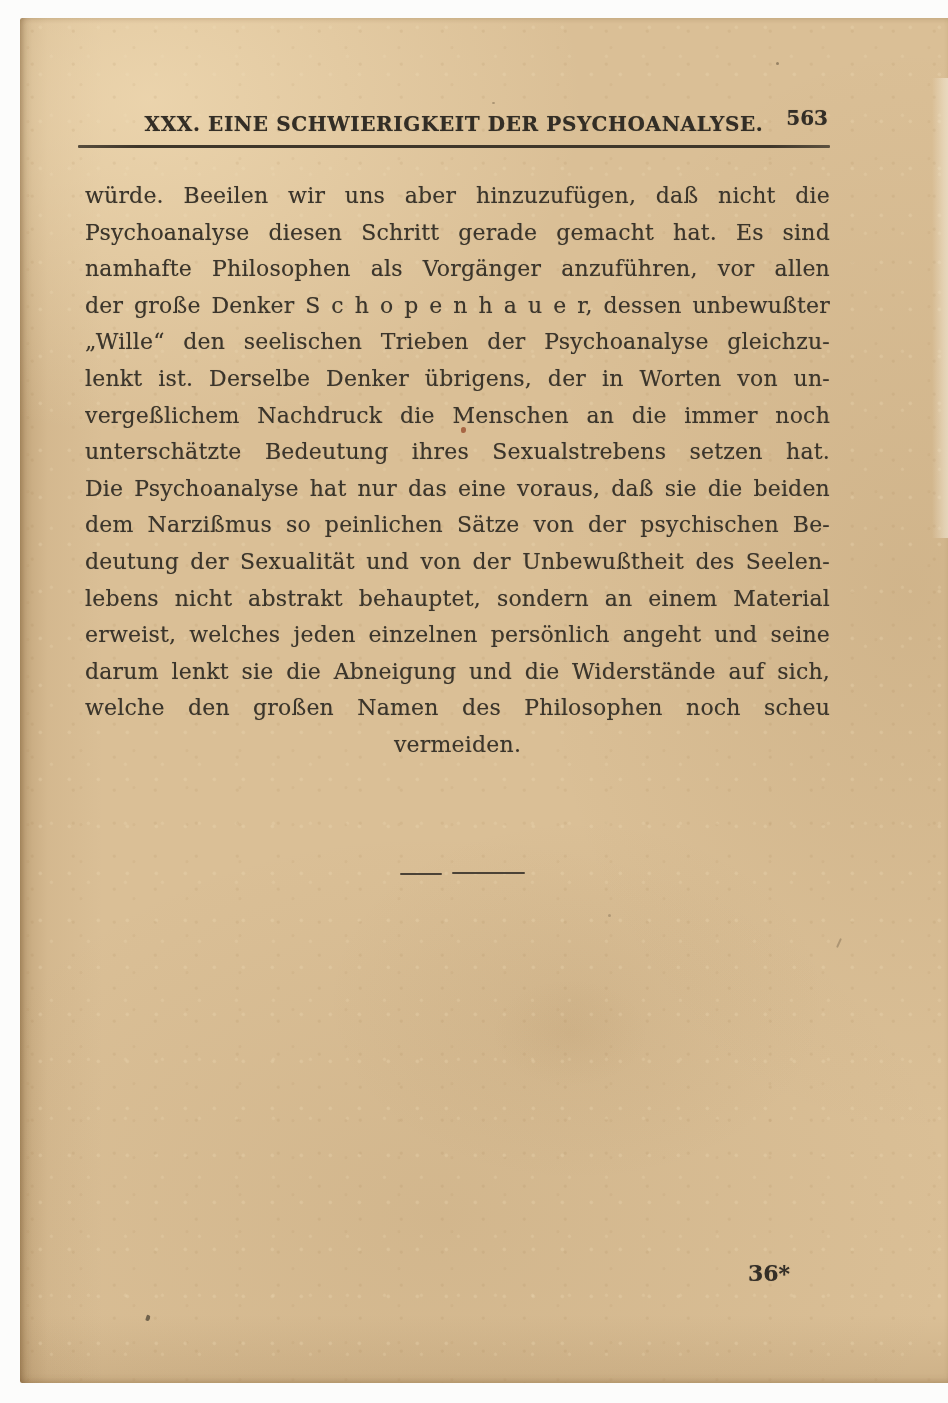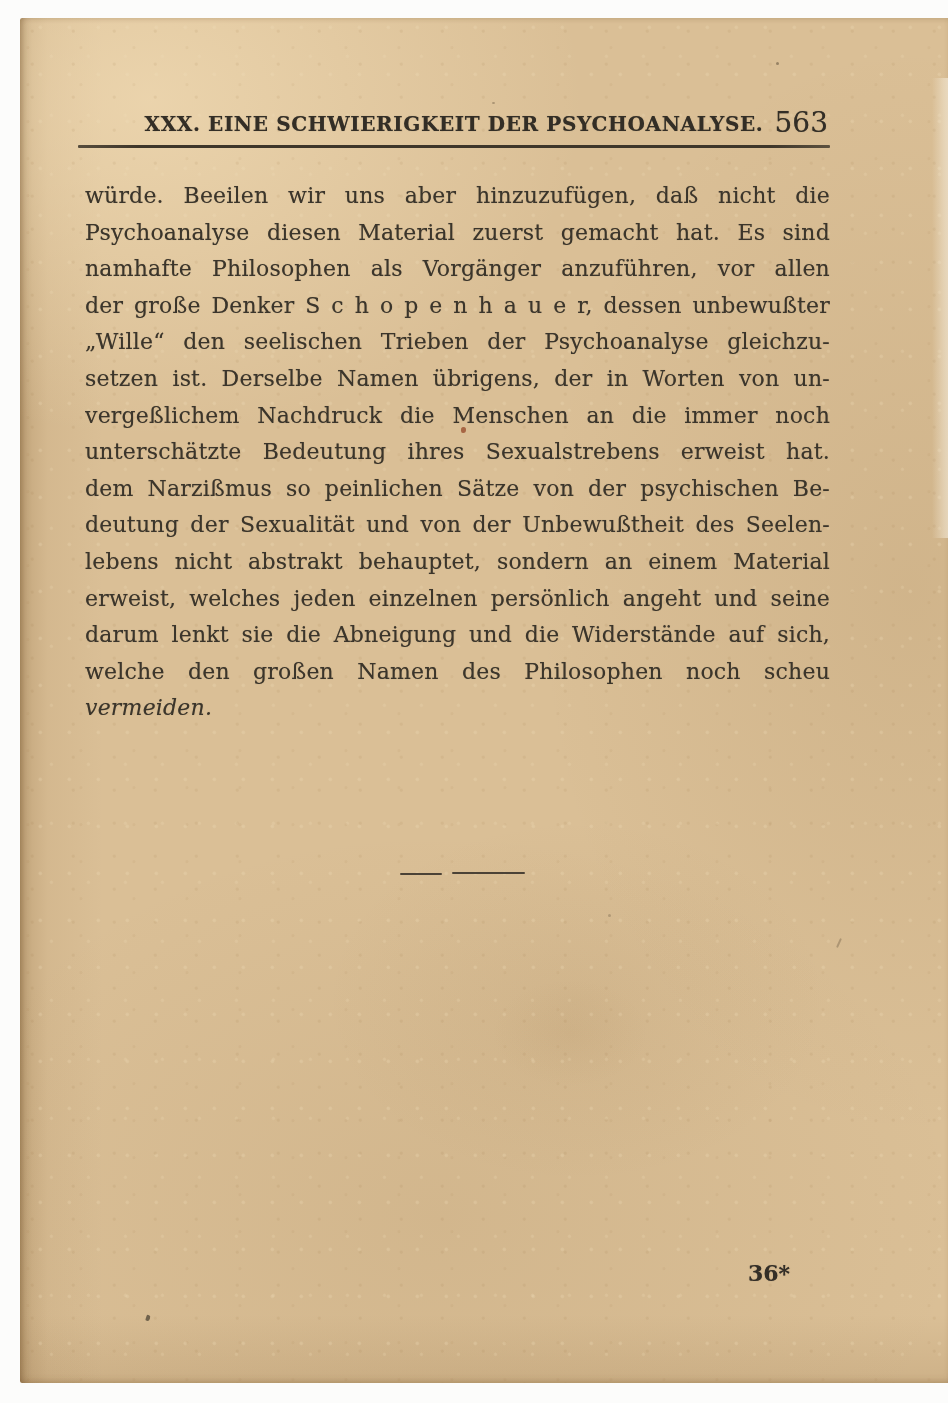--- a/index.html
+++ b/index.html
@@ -52,41 +52,41 @@
   .running-title {
     position:absolute; left:50%; top:2px; transform:translateX(-50%);
     white-space:nowrap;
     font-size:20px; font-weight:700; letter-spacing:0.6px;
     color:#332e26;
     text-shadow:0 0 0.7px rgba(51,46,38,0.55);
     text-align:right;
   }
   .page-number {
     position:absolute; right:2px; top:-4px;
-    font-size:28px; font-weight:400; color:#332e26;
+    font-size:20px; font-weight:700; color:#332e26;
     text-shadow:0 0 0.7px rgba(51,46,38,0.55);
   }
   .header-rule {
     position:absolute; left:58px; top:127px; width:752px; height:3px;
     background:linear-gradient(90deg, rgba(62,54,42,0.85), #3e362a 8%, #3e362a 92%, rgba(62,54,42,0.8));
     border-radius:1px;
   }
 
   .body-text {
     position:absolute; left:65px; top:160px; width:745px;
     font-size:22px; color:#3b352b;
     letter-spacing:0.2px;
     text-shadow:0 0 0.7px rgba(59,53,43,0.45);
   }
   .tline {
     height:36.6px; line-height:36.6px;
     overflow:hidden; text-align:justify;
   }
   .tline::after { content:""; display:inline-block; width:100%; height:0; }
-  .tline.last { text-align:left;font-style:italic; }
+  .tline.last { text-align:center; }
   .tline.last::after { content:none; }
 
   .divider { position:absolute; left:380px; top:854px; width:145px; height:3px; }
   .divider .seg { position:absolute; top:0; height:2px; background:#4b4236; border-radius:1px; }
   .divider .seg1 { left:0;   width:42px; top:1px; }
   .divider .seg2 { left:52px; width:73px; }
 
   .signature-mark {
     position:absolute; left:728px; top:1242px;
     font-size:22px; font-weight:700; color:#332e27;
@@ -112,27 +112,28 @@
     <div class="edge-light"></div>
 
     <div class="header">
       <span class="running-title">XXX. EINE SCHWIERIGKEIT DER PSYCHOANALYSE.</span>
       <span class="page-number">563</span>
     </div>
     <div class="header-rule"></div>
 
     <div class="body-text">
       <div class="tline">würde. Beeilen wir uns aber hinzuzufügen, daß nicht die</div>
-      <div class="tline">Psychoanalyse diesen Material zuerst gemacht hat. Es sind</div>
+      <div class="tline">Psychoanalyse diesen Schritt gerade gemacht hat. Es sind</div>
       <div class="tline">namhafte Philosophen als Vorgänger anzuführen, vor allen</div>
       <div class="tline">der große Denker S c h o p e n h a u e r, dessen unbewußter</div>
       <div class="tline">„Wille“ den seelischen Trieben der Psychoanalyse gleichzu-</div>
-      <div class="tline">setzen ist. Derselbe Namen übrigens, der in Worten von un-</div>
+      <div class="tline">lenkt ist. Derselbe Denker übrigens, der in Worten von un-</div>
       <div class="tline">vergeßlichem Nachdruck die Menschen an die immer noch</div>
-      <div class="tline">unterschätzte Bedeutung ihres Sexualstrebens erweist hat.</div>
+      <div class="tline">unterschätzte Bedeutung ihres Sexualstrebens setzen hat.</div>
+      <div class="tline">Die Psychoanalyse hat nur das eine voraus, daß sie die beiden</div>
       <div class="tline">dem Narzißmus so peinlichen Sätze von der psychischen Be-</div>
       <div class="tline">deutung der Sexualität und von der Unbewußtheit des Seelen-</div>
       <div class="tline">lebens nicht abstrakt behauptet, sondern an einem Material</div>
       <div class="tline">erweist, welches jeden einzelnen persönlich angeht und seine</div>
       <div class="tline">darum lenkt sie die Abneigung und die Widerstände auf sich,</div>
       <div class="tline">welche den großen Namen des Philosophen noch scheu</div>
       <div class="tline last">vermeiden.</div>
     </div>
 
     <div class="divider">

